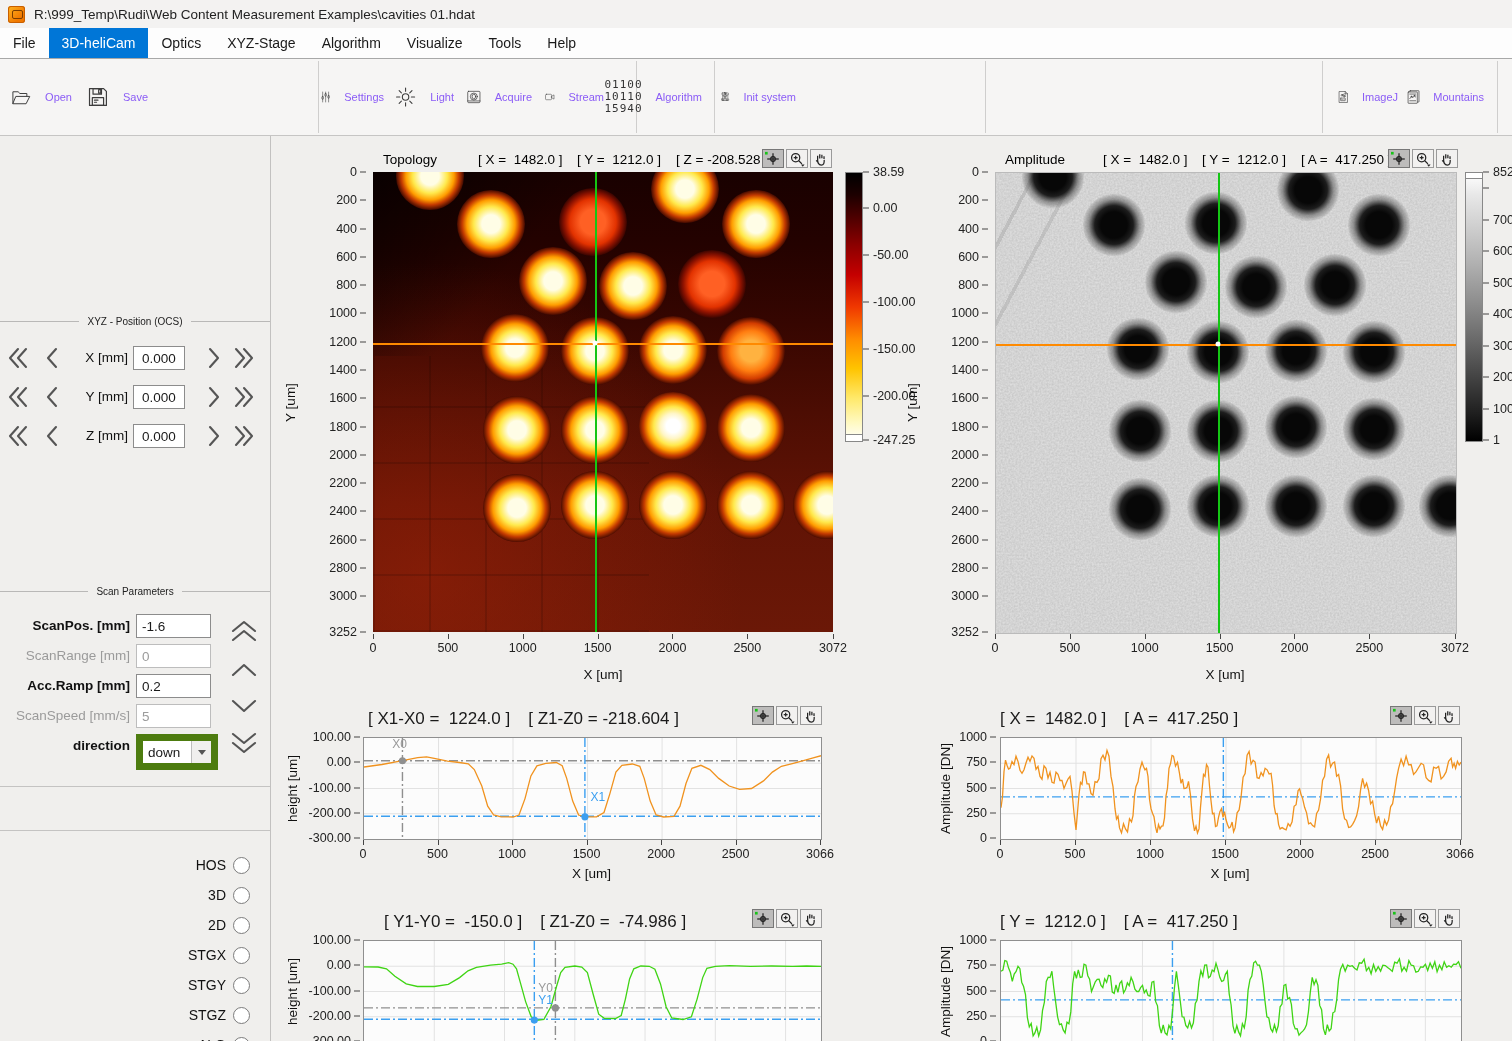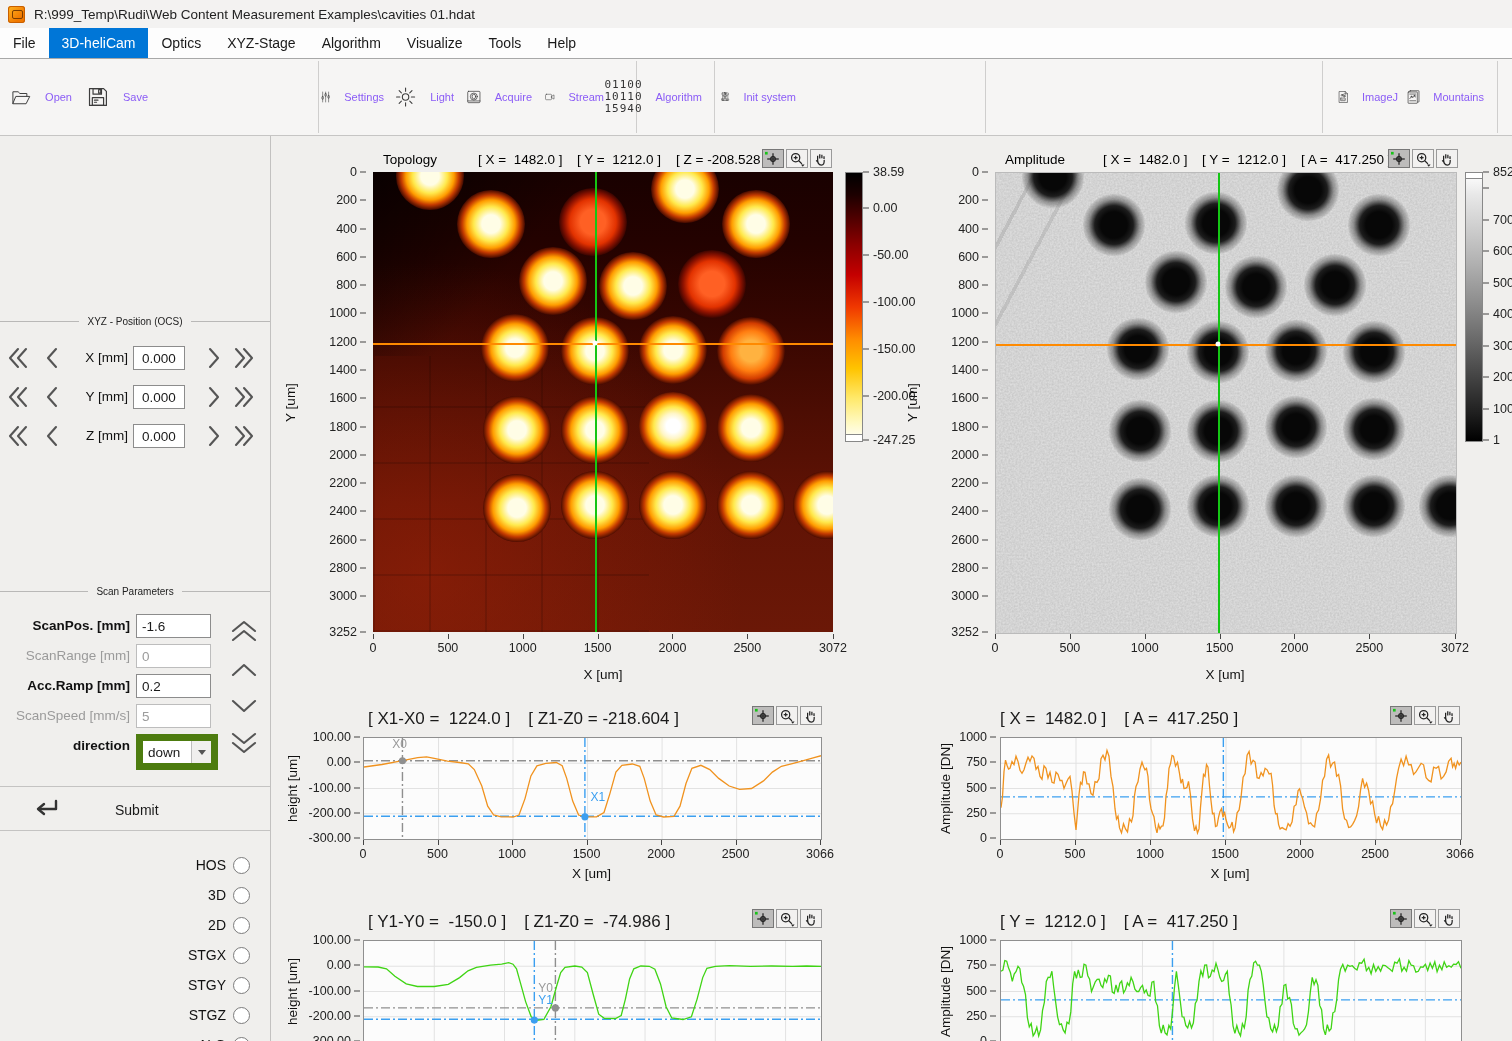--- a/index.html
+++ b/index.html
@@ -364,27 +364,20 @@
       </svg>
     </span>
   <span class="chev abs" style="left:226px;top:592px;width:36px">
       <svg width="32" height="28" viewBox="0 0 32 28">
         <polyline points="5,6 16,15 27,6"></polyline>
         <polyline points="5,15 16,24 27,15"></polyline>
       </svg>
     </span>
 
   <div class="hdiv" style="top:650px"></div>
-  <div id="submitrow">
-    <svg width="30" height="26" viewBox="0 0 30 26">
-      <path d="M26 4 v8 H9"></path>
-        <path d="M14 7 l-6 5 6 5"></path>
-    </svg>
-    <span id="submitlbl">Submit</span>
-  </div>
   <div class="hdiv" style="top:694px"></div>
 
   <div class="radiorow" style="top:718px">
       <span class="rl">HOS</span>
       <span class="rc"></span>
     </div>
   <div class="radiorow" style="top:748px">
       <span class="rl">3D</span>
       <span class="rc"></span>
     </div>
@@ -916,21 +909,21 @@
     </div>
     <div class="tick" style="left: 81.54%;">
       <span>2500</span>
     </div>
     <div class="tick" style="left: 100%;">
       <span>3066</span>
     </div>
   </div>
 <div class="axlabel abs" style="left:1000px;top:866px;width:460px">X [um]</div>
 
-<div class="plothead abs" style="left:368px;top:912px">
+<div class="plothead abs" style="left:384px;top:912px">
   <span>[ Y1-Y0 =  -150.0 ]</span>
   <span>[ Z1-Z0 =  -74.986 ]</span>
 </div>
 <span class="tools abs" style="left:752px;top:909px">
   <button class="tbtn active">
     <svg viewBox="0 0 20 18" width="20" height="16">
       <rect class="gdot" x="1" y="1" width="3" height="3"></rect>
       <line x1="10" y1="2.5" x2="10" y2="15.5"></line>
         <line x1="3.5" y1="9" x2="16.5" y2="9"></line>
       <circle cx="10" cy="9" r="2.6"></circle>

